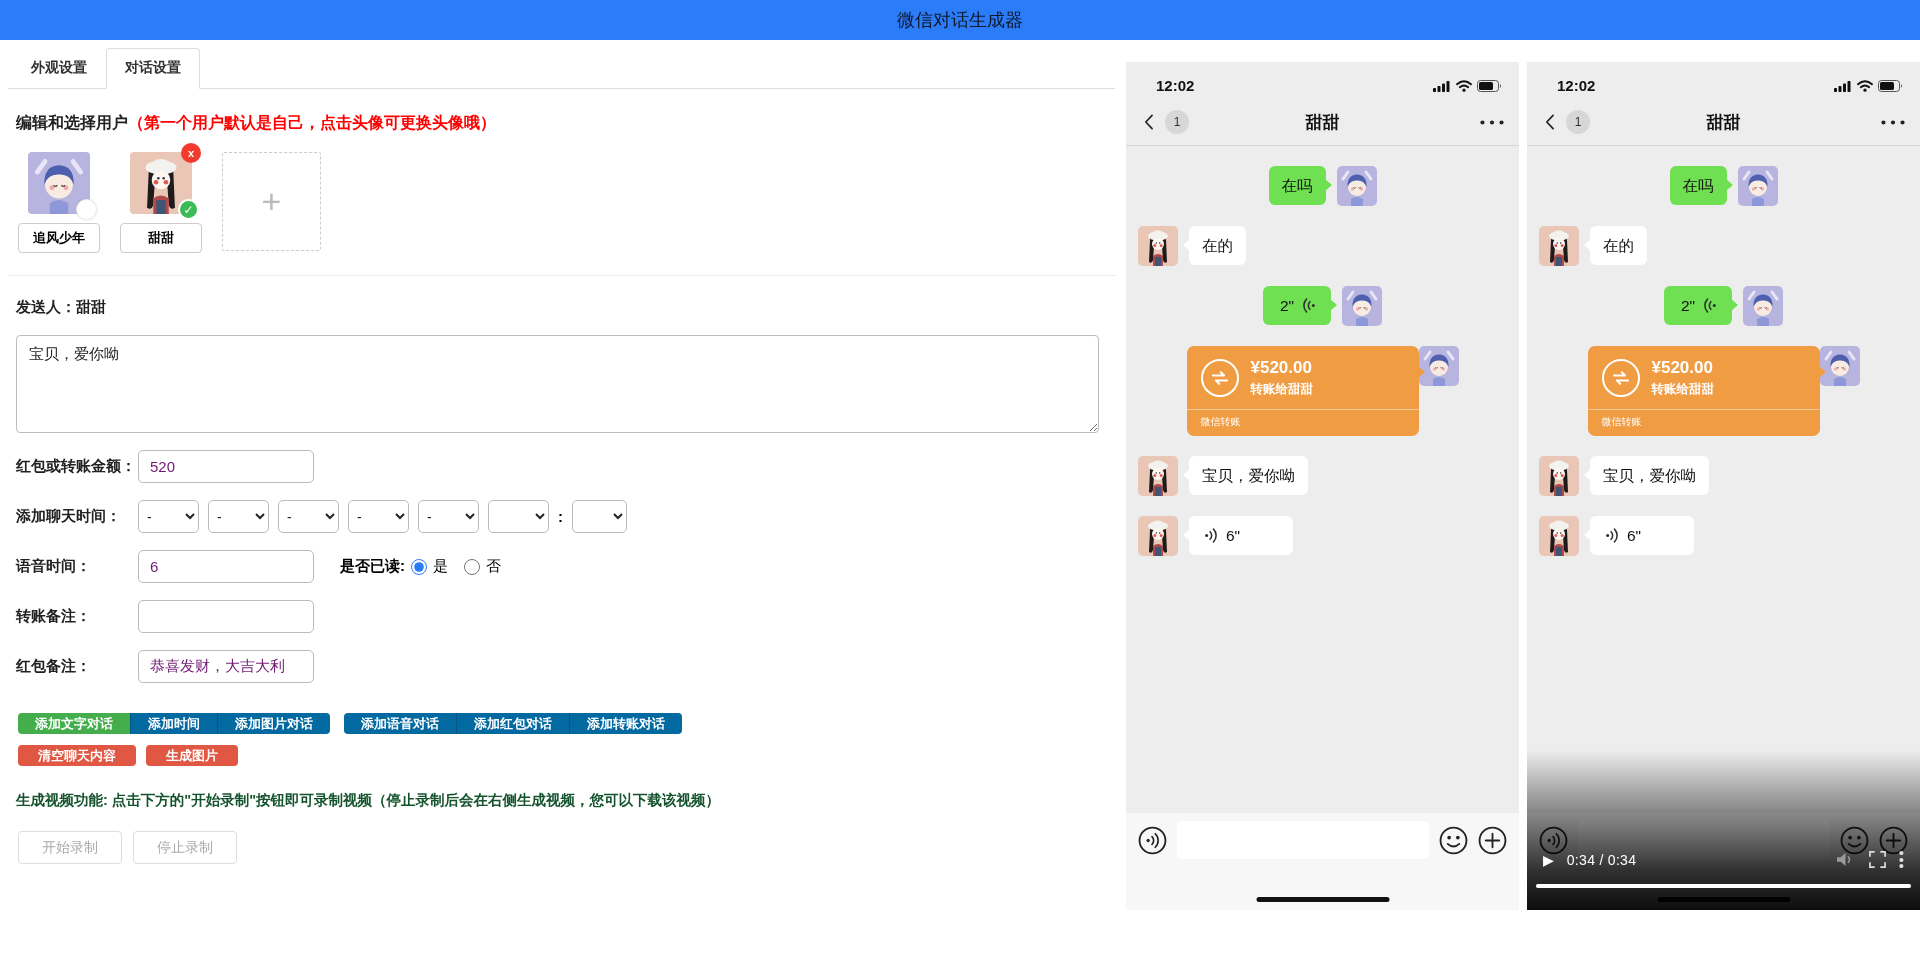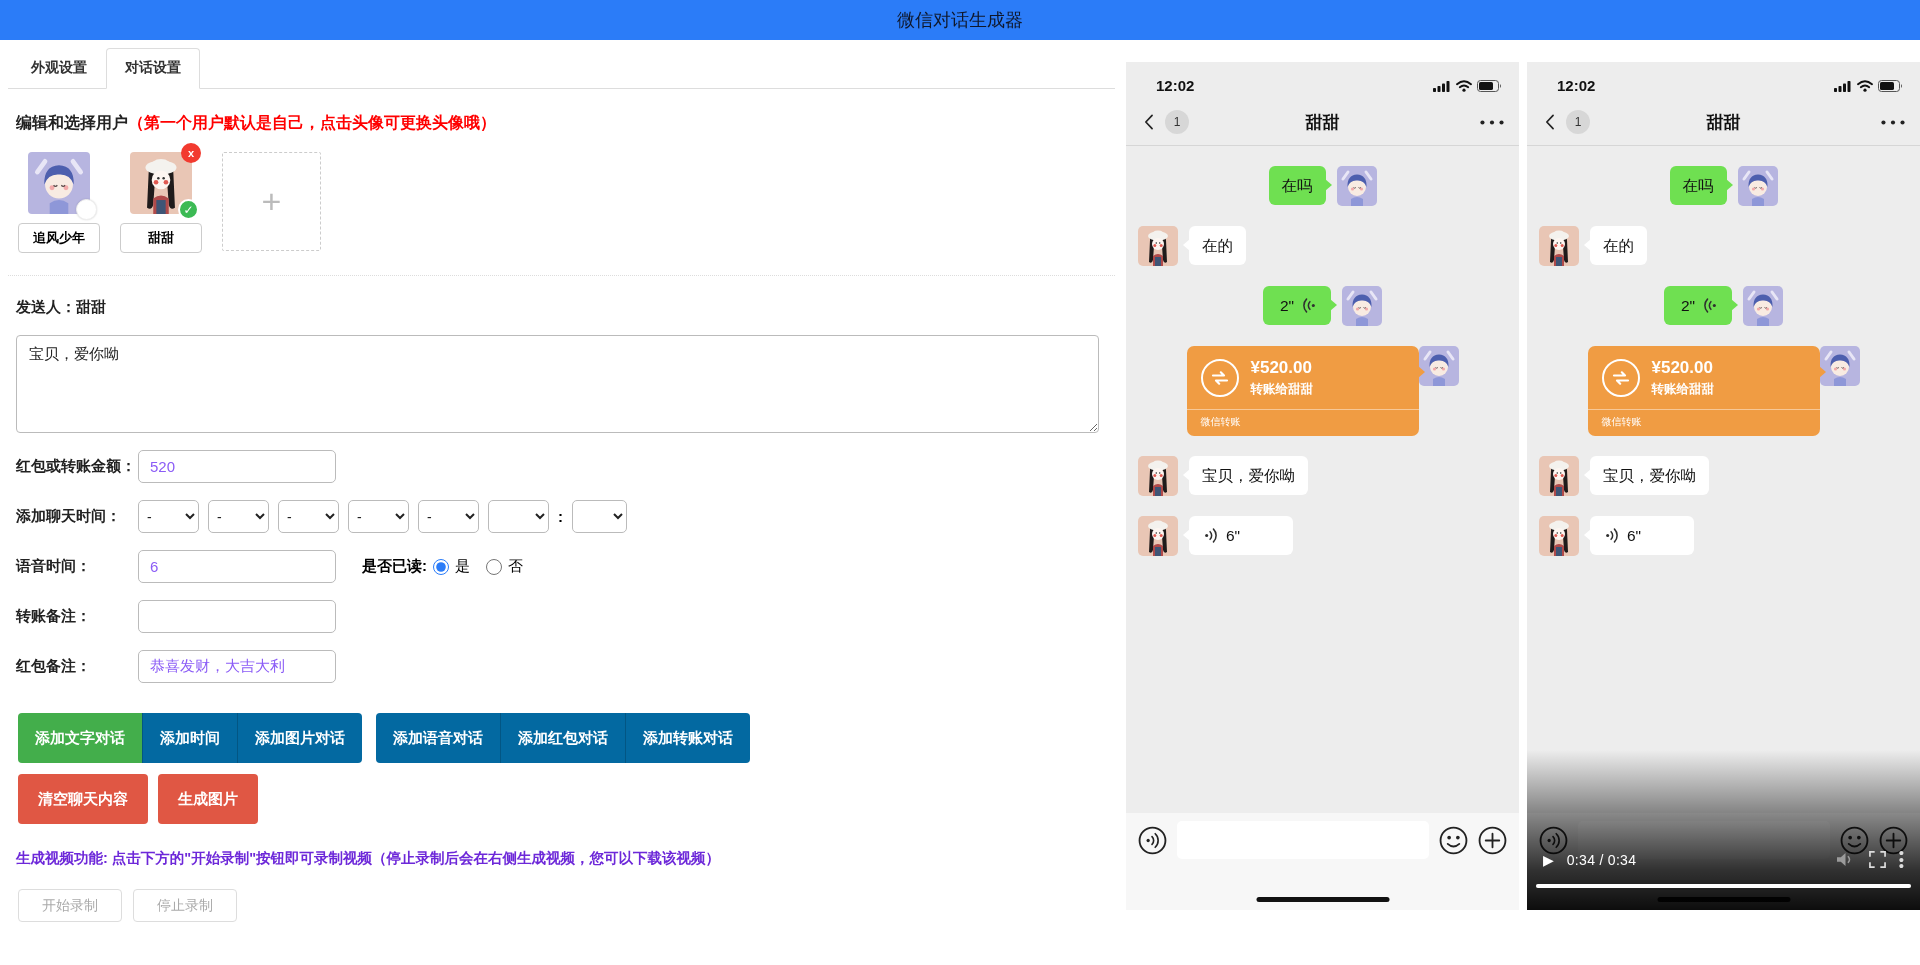--- a/index.html
+++ b/index.html
@@ -26,39 +26,39 @@
   .badge-check{position:absolute;bottom:-6px;right:-7px;width:21px;height:21px;border-radius:50%;background:#3cba54;color:#fff;font-size:12px;display:flex;align-items:center;justify-content:center;border:2px solid #fff;z-index:3}
   .badge-empty{position:absolute;bottom:-6px;right:-7px;width:21px;height:21px;border-radius:50%;background:#fff;border:1px solid #eee;box-shadow:0 0 2px rgba(0,0,0,.15);z-index:3}
   .addbox{width:99px;height:99px;border:1px dashed #ccc;border-radius:2px;display:flex;align-items:center;justify-content:center;color:#bbb;font-size:34px;cursor:pointer}
 
   .dotline{border-top:1px dotted #ddd;margin-top:22px}
   .sender{margin:22px 0 0 8px;font-size:15px;font-weight:700;color:#222}
   .msgarea{display:block;margin:18px 0 0 8px;width:1083px;height:98px;border:1px solid #bbb;border-radius:4px;resize:both;padding:9px 12px;font-size:15px;font-family:inherit;color:#222}
 
   .frow{display:flex;align-items:center;margin:17px 0 0 8px;height:33px}
   .flabel{width:122px;font-size:15px;font-weight:700;color:#222}
-  .txt{width:198px;height:33px;border:1px solid #bbb;border-radius:5px;padding:0 11px;font-size:15px;color:#8b5cf6}
+  .txt{width:176px;height:33px;border:1px solid #bbb;border-radius:5px;padding:0 11px;font-size:15px;color:#701a75}
   select{height:33px;width:61px;border:1px solid #bbb;border-radius:5px;background:#fff;font-size:14px;padding:0 4px;margin-right:9px;color:#222}
   select.small{width:55px;margin-right:0;margin-left:9px}
   .colon{font-size:15px;font-weight:700}
   .readgrp{display:flex;align-items:center;margin-left:26px;font-size:15px;gap:6px}
   .readgrp .rl{font-weight:700}
   .readgrp input[type=radio]{width:16px;height:16px;accent-color:#2b7cf8;margin-right:2px}
   .readgrp label{margin-right:10px;display:flex;align-items:center;gap:4px;cursor:pointer}
 
   .btnrow{margin:30px 0 0 10px;display:flex;align-items:center}
   .bgroup{display:inline-flex;border-radius:4px;overflow:hidden}
-  .btn{height:50px;border:none;color:#fff;font-weight:700;font-size:15px;padding:0 17px;cursor:pointer;font-family:inherit}
+  .btn{height:21px;border:none;color:#fff;font-weight:700;font-size:13px;padding:0 17px;cursor:pointer;font-family:inherit}
   .btn-green{background:#43ae4b}
   .btn-blue{background:#0369a1}
   .bgroup .btn + .btn{border-left:1px solid rgba(0,0,0,.18)}
   .gap14{width:14px}
   .btnrow2{margin:11px 0 0 10px;display:flex;gap:10px}
   .btn-red{background:#e05744;border-radius:4px;padding:0 20px}
-  .videohint{margin:25px 0 0 8px;font-size:14.5px;font-weight:700;color:#6d28d9}
+  .videohint{margin:25px 0 0 8px;font-size:14.5px;font-weight:700;color:#14532d}
   .recrow{margin:21px 0 0 10px;display:flex;gap:11px}
   .btn-disabled{background:#fff;border:1px solid #ddd;color:#aaa;font-weight:400;font-size:14px;border-radius:4px;height:33px;padding:0 23px;cursor:default;font-family:inherit}
 
   
   .phone{position:absolute;top:62px;width:393px;height:848px;background:#ededed;overflow:hidden}
   #phone1{left:1126px}
   #phone2{left:1527px}
   .statusbar{display:flex;justify-content:space-between;align-items:center;padding:15px 17px 0 30px}
   .st-time{font-weight:700;font-size:15px;color:#111}
   .st-icons{display:flex;align-items:center;gap:5px}

